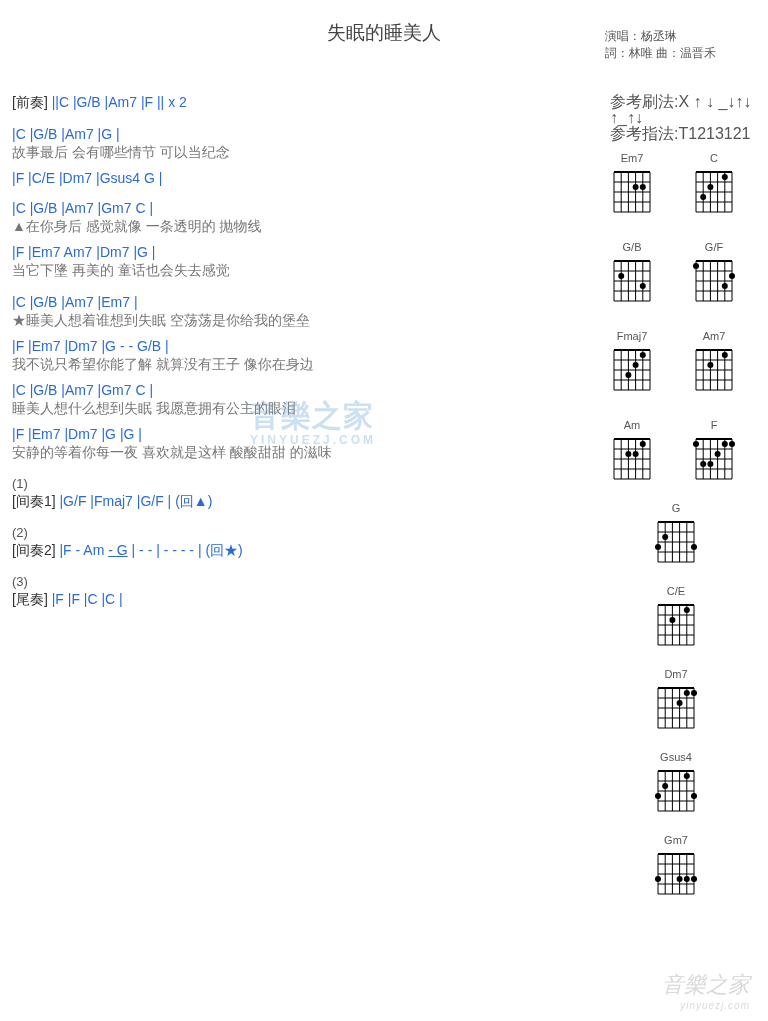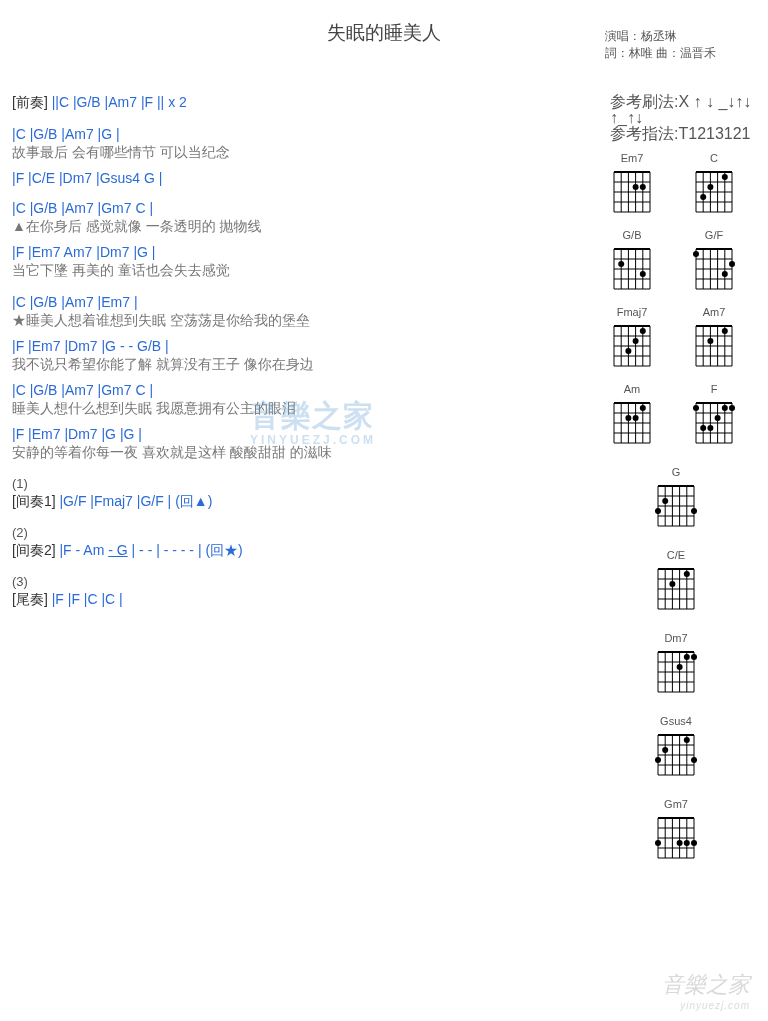--- a/index.html
+++ b/index.html
@@ -22,21 +22,21 @@
   .sheet { flex: 1; padding-left: 0px; padding-right: 6px;}
   .chords-col { width: 160px; }
   .ref { font-size: 16px; text-align: left; padding-left: 14px; line-height:16px; margin-bottom:10px;}
   .line { white-space: nowrap; margin-bottom: 2px;}
   .chord { color: #2a6bd9; }
   .section-mark { color: #333; }
   .block { margin-bottom: 14px; }
   .line-chords { font-size: 14px; }
   .line-lyrics { font-size: 14px; color:#777; margin-bottom: 8px;}
   .underline { text-decoration: underline; }
-  .chord-grid { display:flex; flex-wrap:wrap; gap: 8px 30px; justify-content: flex-start; padding-left:10px;}
+  .chord-grid { display:flex; flex-wrap:wrap; gap: 20px 30px; justify-content: flex-start; padding-left:10px;}
   .chord-box { width: 52px; text-align:center; }
   .chord-label { font-size: 11px; text-align:center; margin-bottom: 2px;}
   svg .grid { stroke:#000; stroke-width:1; }
   svg .dot { fill:#000; }
   .single-col { display:flex; justify-content:center; margin-top: 14px;}
   .watermark {
     position: absolute; left: 250px; top: 396px;
     font-size: 30px; color: rgba(100,160,210,0.32);
     font-weight: bold; pointer-events:none;
     letter-spacing: 1px;

